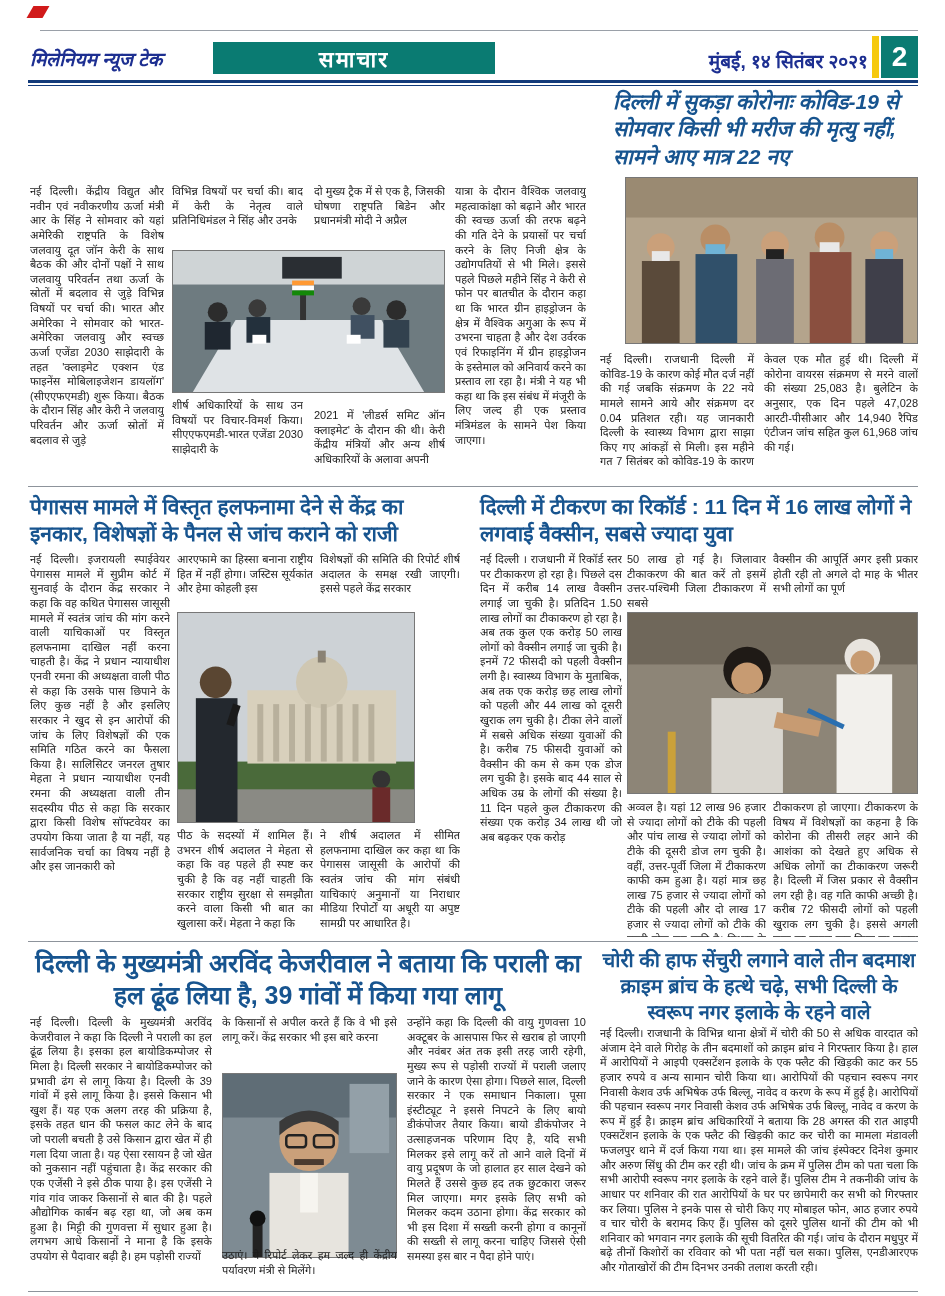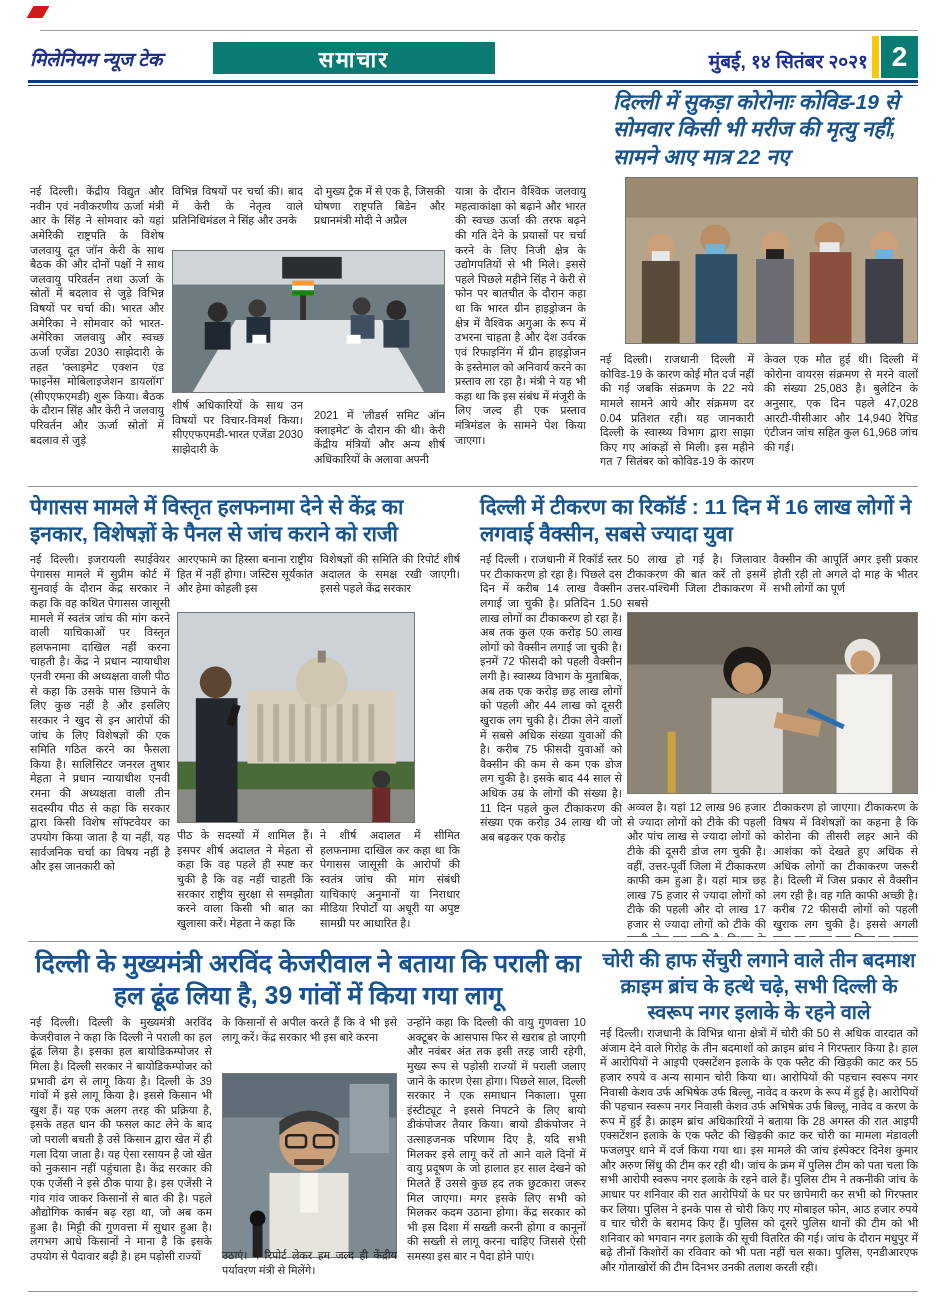--- a/index.html
+++ b/index.html
@@ -132,21 +132,21 @@
         <rect x="192" y="92" width="6" height="58" fill="#b8b09c"></rect>
       <rect x="141" y="38" width="8" height="12" fill="#8a8274"></rect>
       <circle cx="38" cy="70" r="16" fill="#5a4632"></circle>
       <rect x="18" y="86" width="42" height="125" fill="#23282e"></rect>
       <rect x="52" y="92" width="8" height="22" fill="#1a1a1a" transform="rotate(18 56 103)"></rect>
       <circle cx="205" cy="168" r="9" fill="#333"></circle>
         <rect x="196" y="176" width="18" height="35" fill="#6a2a2a"></rect>
     </svg>
   </div>
 
-  <div class="body-col" style="left:177px; top:828px; width:136px; height:108px;">पीठ के सदस्यों में शामिल हैं। इसपर शीर्ष अदालत ने मेहता से कहा कि वह पहले ही स्पष्ट कर चुकी है कि वह नहीं चाहती कि सरकार राष्ट्रीय सुरक्षा से समझौता करने वाला किसी भी बात का खुलासा करें। मेहता ने कहा कि</div>
+  <div class="body-col" style="left:177px; top:828px; width:136px; height:108px;">पीठ के सदस्यों में शामिल हैं। उभरन शीर्ष अदालत ने मेहता से कहा कि वह पहले ही स्पष्ट कर चुकी है कि वह नहीं चाहती कि सरकार राष्ट्रीय सुरक्षा से समझौता करने वाला किसी भी बात का खुलासा करें। मेहता ने कहा कि</div>
   <div class="body-col" style="left:320px; top:828px; width:140px; height:108px;">ने शीर्ष अदालत में सीमित हलफनामा दाखिल कर कहा था कि पेगासस जासूसी के आरोपों की स्वतंत्र जांच की मांग संबंधी याचिकाएं अनुमानों या निराधार मीडिया रिपोर्टों या अधूरी या अपुष्ट सामग्री पर आधारित है।</div>
 
   <h2 class="headline h-md" style="left:480px; top:493px; width:438px;">दिल्ली में टीकरण का रिकॉर्ड : 11 दिन में 16 लाख लोगों ने लगवाई वैक्सीन, सबसे ज्यादा युवा</h2>
 
   <div class="body-col" style="left:480px; top:552px; width:142px; height:385px;">नई दिल्ली ।  राजधानी में रिकॉर्ड स्तर पर टीकाकरण हो रहा है। पिछले दस दिन में करीब 14 लाख वैक्सीन लगाई जा चुकी है। प्रतिदिन 1.50 लाख लोगों का टीकाकरण हो रहा है। अब तक कुल एक करोड़ 50 लाख लोगों को वैक्सीन लगाई जा चुकी है। इनमें 72 फीसदी को पहली वैक्सीन लगी है। स्वास्थ्य विभाग के मुताबिक, अब तक एक करोड़ छह लाख लोगों को पहली और 44 लाख को दूसरी खुराक लग चुकी है। टीका लेने वालों में सबसे अधिक संख्या युवाओं की है। करीब 75 फीसदी युवाओं को वैक्सीन की कम से कम एक डोज लग चुकी है। इसके बाद 44 साल से अधिक उम्र के लोगों की संख्या है। 11 दिन पहले कुल टीकाकरण की संख्या एक करोड़ 34 लाख थी जो अब बढ़कर एक करोड़</div>
   <div class="body-col" style="left:627px; top:552px; width:139px; height:56px;">50 लाख हो गई है। जिलावार टीकाकरण की बात करें तो इसमें उत्तर-पश्चिमी जिला टीकाकरण में सबसे</div>
   <div class="body-col" style="left:773px; top:552px; width:145px; height:56px;">वैक्सीन की आपूर्ति अगर इसी प्रकार होती रही तो अगले दो माह के भीतर सभी लोगों का पूर्ण</div>
 
   <div class="photo" style="left:627px; top:612px; width:291px; height:182px;">
     <svg viewBox="0 0 291 182" preserveAspectRatio="none">

